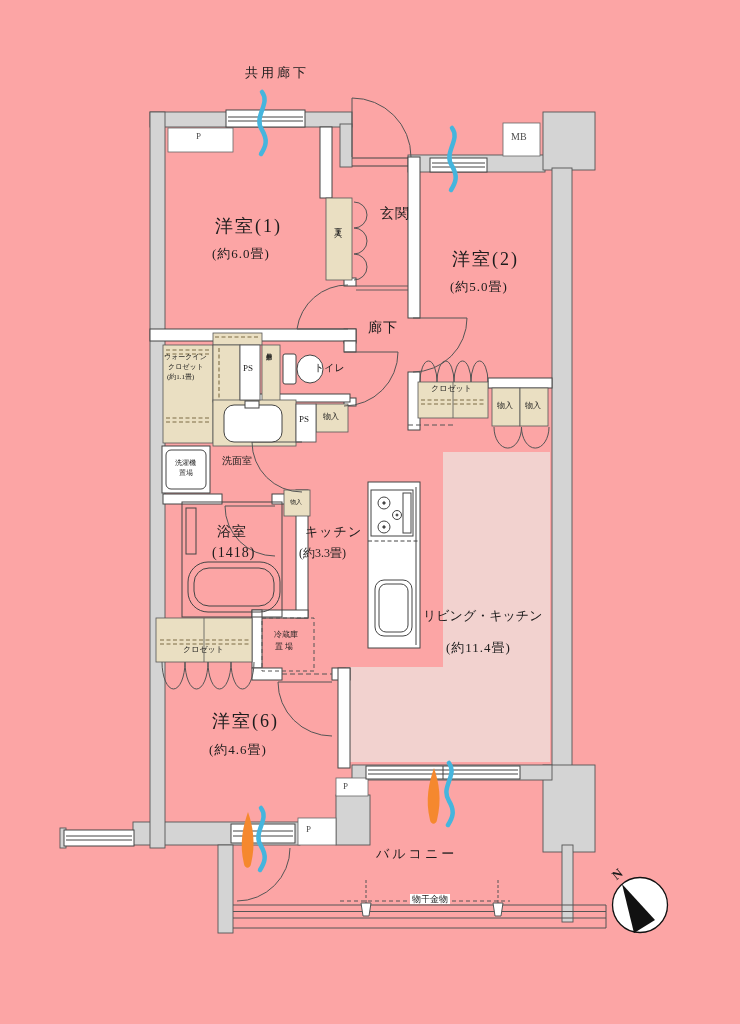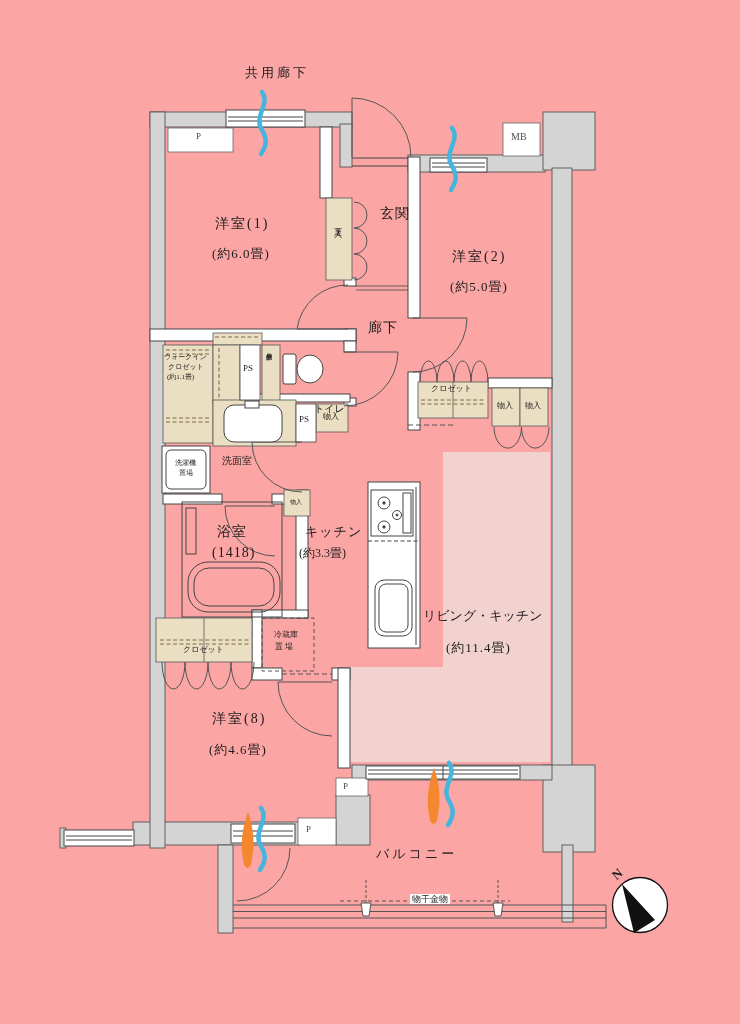--- a/index.html
+++ b/index.html
@@ -1,20 +1,20 @@
 <!DOCTYPE html>
 <html><head>
 <meta charset="utf-8">
 <style>
   html,body{margin:0;padding:0;background:#ffffff;}
   #plan{position:relative;width:740px;height:1024px;background:#fca5a5;overflow:hidden;
         font-family:"Liberation Serif", serif;}
   #plan svg{position:absolute;left:0;top:0;}
   .lbl{position:absolute;color:#1c1c1c;white-space:nowrap;line-height:1.15;}
-  .s14{font-size:14px;letter-spacing:2px;}
+  .s14{font-size:18px;letter-spacing:2px;}
   .s13{font-size:13px;letter-spacing:1px;}
   .s12{font-size:12px;text-align:center;}
   .s11{font-size:14px;letter-spacing:1px;}
   .s10{font-size:10px;}
   .s9{font-size:9px;}
   .s8{font-size:8px;}
   .s7{font-size:7px;}
   .s6{font-size:6px;}
   .gray{color:#4e4e4e;}
   .vert{writing-mode:vertical-rl;text-orientation:upright;letter-spacing:1px;}
@@ -252,39 +252,39 @@
   <div class="lbl s8 vert" style="left:333px;top:221px;">下足入</div>
   <div class="lbl s10 gray" style="left:511px;top:131px;">MB</div>
   <div class="lbl s14" style="left:452px;top:249px;">洋室(2)</div>
   <div class="lbl s13" style="left:450px;top:280px;">(約5.0畳)</div>
   <div class="lbl s7" style="left:164px;top:353px;">ウォークイン</div>
   <div class="lbl s7" style="left:168px;top:363px;">クロゼット</div>
   <div class="lbl s7" style="left:167px;top:373px;">(約1.1畳)</div>
   <div class="lbl s9" style="left:243px;top:363px;">PS</div>
   <div class="lbl s9" style="left:299px;top:414px;">PS</div>
   <div class="lbl s6 vert" style="left:265px;top:349px;letter-spacing:0;">上部吊戸棚</div>
-  <div class="lbl s10" style="left:314px;top:362px;margin-top:41px;">トイレ</div>
+  <div class="lbl s10" style="left:314px;top:362px;">トイレ</div>
   <div class="lbl s11" style="left:368px;top:320px;">廊下</div>
   <div class="lbl s8" style="left:431px;top:384px;">クロゼット</div>
   <div class="lbl s8" style="left:497px;top:401px;">物入</div>
   <div class="lbl s8" style="left:525px;top:401px;">物入</div>
   <div class="lbl s8" style="left:323px;top:412px;">物入</div>
   <div class="lbl s6" style="left:290px;top:499px;">物入</div>
   <div class="lbl s10" style="left:222px;top:455px;">洗面室</div>
   <div class="lbl s7" style="left:175px;top:459px;">洗濯機</div>
   <div class="lbl s7" style="left:179px;top:469px;">置場</div>
   <div class="lbl s11" style="left:217px;top:524px;">浴室</div>
   <div class="lbl s11" style="left:212px;top:545px;">(1418)</div>
   <div class="lbl s13" style="left:305px;top:525px;">キッチン</div>
   <div class="lbl s12" style="left:299px;top:547px;">(約3.3畳)</div>
   <div class="lbl s13" style="left:423px;top:609px;letter-spacing:0;">リビング・キッチン</div>
   <div class="lbl s13" style="left:446px;top:641px;">(約11.4畳)</div>
   <div class="lbl s8" style="left:274px;top:630px;">冷蔵庫</div>
   <div class="lbl s8" style="left:275px;top:642px;">置 場</div>
   <div class="lbl s8" style="left:183px;top:645px;">クロゼット</div>
-  <div class="lbl s14" style="left:212px;top:711px;">洋室(8)</div>
+  <div class="lbl s14" style="left:212px;top:711px;">洋室(6)</div>
   <div class="lbl s13" style="left:209px;top:743px;">(約4.6畳)</div>
   <div class="lbl s9 gray" style="left:343px;top:781px;">P</div>
   <div class="lbl s9 gray" style="left:306px;top:824px;">P</div>
   <div class="lbl s13" style="left:376px;top:847px;letter-spacing:3px;">バルコニー</div>
   <div class="lbl s9 wbg" style="left:410px;top:894px;">物干金物</div>
   <div class="lbl s13 rot" style="left:613px;top:867px;font-weight:bold;">N</div>
 </div>
 
 </body></html>

